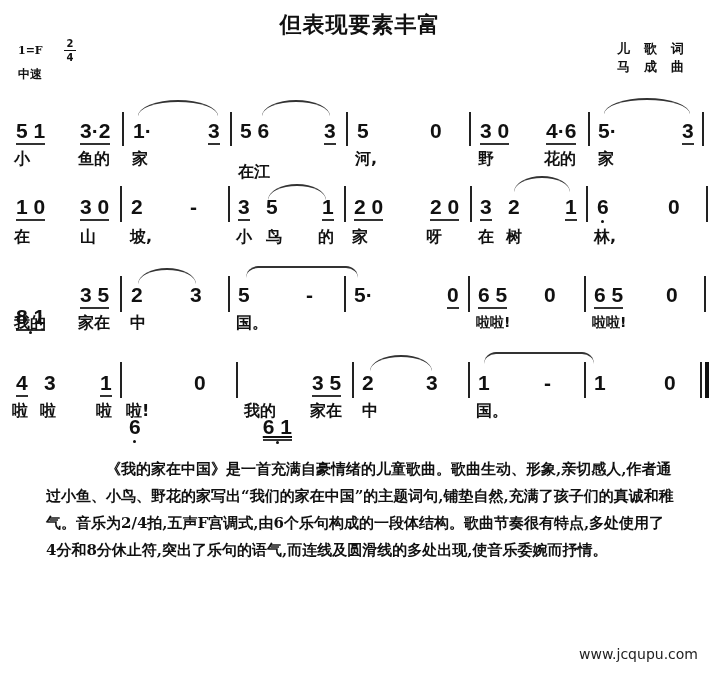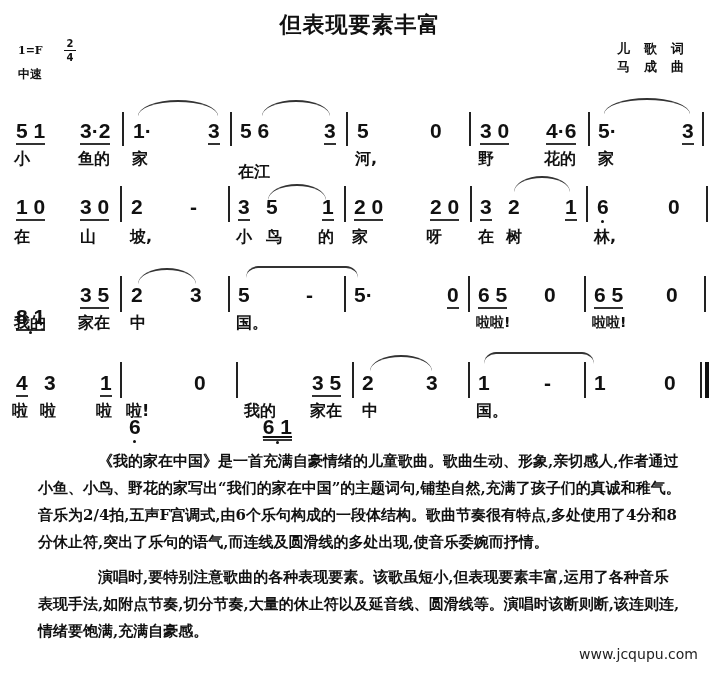--- a/index.html
+++ b/index.html
@@ -14,21 +14,21 @@
   .note { font-family:"Liberation Sans", sans-serif; font-size:21px; font-weight:bold; line-height:22px; }
   .u { border-bottom:2px solid #333; padding-bottom:1px; }
   .dotb { position:relative; }
   .dotb::after { content:""; position:absolute; left:50%; bottom:-5px; width:3px; height:3px; margin-left:-1.5px; background:#111; border-radius:50%; }
   .bar-line { width:2px; background:#222; }
   .dbl { width:4px; background:#111; }
   .slur { border-top:2px solid #333; border-radius:50% 50% 0 0 / 100% 100% 0 0; height:14px; }
   .lyric { font-size:16px; font-weight:bold; line-height:18px; }
   .lyric-s { font-size:14px; font-weight:bold; }
   .para { left:30px; width:660px; font-size:15px; font-weight:bold; line-height:27px; font-family:"DejaVu Serif", serif; }
-  .para p { margin:8px; }
+  .para p { margin:16px; }
   .indent { text-indent:60px; }
   .watermark { right:22px; top:646px; font-size:14px; color:#222; font-family:"DejaVu Sans", sans-serif; }
 </style>
 </head>
 <body>
 
 <div class="abs title">但表现要素丰富</div>
 <div class="abs key">1=F</div>
 <div class="abs timesig">
   <div>2</div>
@@ -168,16 +168,15 @@
   <span class="abs lyric" style="left:96px;top:402px;">啦</span>
   <span class="abs lyric" style="left:126px;top:402px;">啦!</span>
   <span class="abs lyric" style="left:244px;top:402px;">我的</span>
   <span class="abs lyric" style="left:310px;top:402px;">家在</span>
   <span class="abs lyric" style="left:362px;top:402px;">中</span>
   <span class="abs lyric" style="left:476px;top:402px;">国。</span>
 </div>
 
 <div class="abs para" style="top:440px;">
   <p class="indent">《我的家在中国》是一首充满自豪情绪的儿童歌曲。歌曲生动、形象,亲切感人,作者通过小鱼、小鸟、野花的家写出“我们的家在中国”的主题词句,铺垫自然,充满了孩子们的真诚和稚气。音乐为2/4拍,五声F宫调式,由6个乐句构成的一段体结构。歌曲节奏很有特点,多处使用了4分和8分休止符,突出了乐句的语气,而连线及圆滑线的多处出现,使音乐委婉而抒情。</p>
-  <p class="indent">演唱时,要特别注意歌曲的各种表现要素。该歌虽短小,但表现要素丰富,运用了各种音乐表现手法,如附点节奏,切分节奏,大量的休止符以及延音线、圆滑线等。演唱时该断则断,该连则连,情绪要饱满,充满自豪感。</p>
 </div>
 
 <div class="abs watermark">www.jcqupu.com</div>
 
 </body></html>

